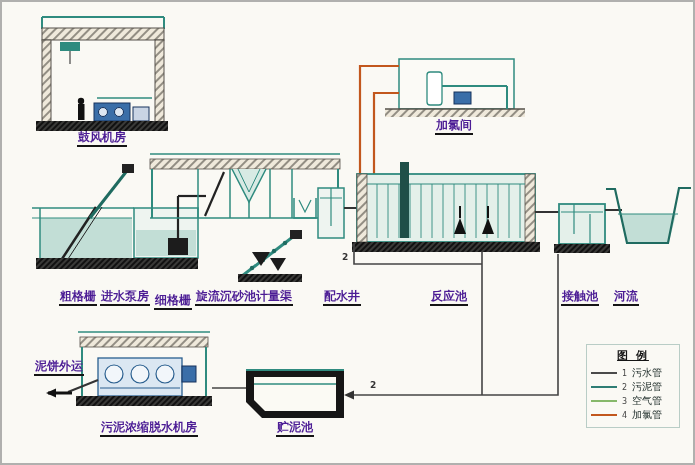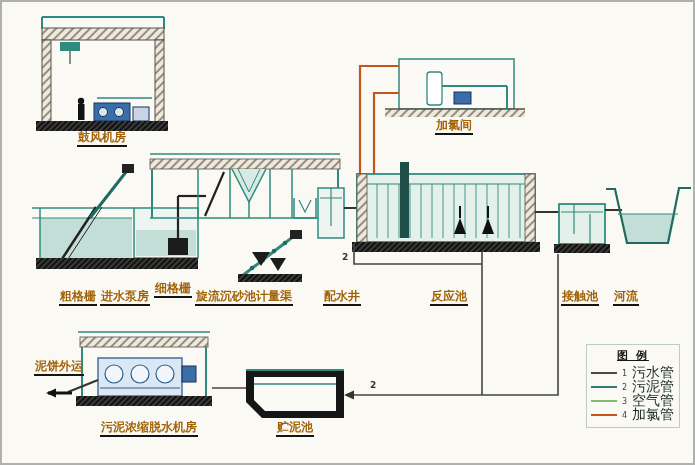--- a/index.html
+++ b/index.html
@@ -1,29 +1,29 @@
 <!DOCTYPE html>
 <html><head>
 <meta charset="utf-8">
 <style>
   html,body{margin:0;padding:0;background:#ffffff;}
   .canvas{position:relative;width:695px;height:465px;background:#faf9f4;border:2px solid #b0b0ae;
           box-sizing:border-box;overflow:hidden;font-family:"DejaVu Sans",sans-serif;}
   svg.draw{position:absolute;left:0;top:0;}
-  .lbl{position:absolute;transform:translateX(-50%);font-size:12px;font-weight:bold;color:#a16207;
+  .lbl{position:absolute;transform:translateX(-50%);font-size:12px;font-weight:bold;color:#4c1d95;
        border-bottom:2px solid #141414;line-height:1.15;white-space:nowrap;padding:0 1px;}
   .tag{position:absolute;font-size:9px;color:#333;font-weight:bold;}
   .legend{position:absolute;left:584px;top:342px;width:94px;border:1px solid #b9cdc6;
           background:rgba(250,249,244,.65);padding:3px 4px 5px;box-sizing:border-box;}
   .legend-title{font-size:11px;font-weight:bold;text-align:center;color:#141414;
                 text-decoration:underline;margin-bottom:3px;letter-spacing:2px;}
   .legend-row{display:flex;align-items:center;gap:4px;height:14px;}
   .legend-line{display:inline-block;width:26px;height:2px;flex:0 0 auto;}
   .legend-num{font-size:8px;color:#444;width:7px;text-align:center;flex:0 0 auto;}
-  .legend-label{font-size:14px;color:#1d2b28;white-space:nowrap;}
+  .legend-label{font-size:10px;color:#1d2b28;white-space:nowrap;}
 </style>
 </head>
 <body>
 
 <div class="canvas">
 
   <svg class="draw" width="695" height="465" viewBox="0 0 695 465">
     <defs>
       <pattern id="hatch" width="6" height="6" patternUnits="userSpaceOnUse" patternTransform="rotate(45)">
         <rect width="6" height="6" fill="#efe9db"></rect>
@@ -218,21 +218,21 @@
       <path d="M252 375 H334 V409 H263 L252 398 Z" fill="#fbfaf4"></path>
       <line x1="244" y1="368" x2="342" y2="368" stroke="#2f8b7f" stroke-width="2"></line>
       <line x1="252" y1="382" x2="334" y2="382" stroke="#2f8b7f" stroke-width="1.3"></line>
     </g>
   </svg>
 
   <span class="lbl" style="left:100px;top:129px;">鼓风机房</span>
   <span class="lbl" style="left:452px;top:117px;">加氯间</span>
   <span class="lbl" style="left:76px;top:288px;">粗格栅</span>
   <span class="lbl" style="left:123px;top:288px;">进水泵房</span>
-  <span class="lbl" style="left:171px;top:280px;">细格栅</span>
+  <span class="lbl" style="left:171px;top:292px;">细格栅</span>
   <span class="lbl" style="left:224px;top:288px;">旋流沉砂池</span>
   <span class="lbl" style="left:272px;top:288px;">计量渠</span>
   <span class="lbl" style="left:316px;top:288px;margin-left:24px;">配水井</span>
   <span class="lbl" style="left:447px;top:288px;">反应池</span>
   <span class="lbl" style="left:578px;top:288px;text-align:center;">接触池</span>
   <span class="lbl" style="left:624px;top:288px;">河流</span>
   <span class="lbl" style="left:57px;top:358px;">泥饼外运</span>
   <span class="lbl" style="left:147px;top:419px;">污泥浓缩脱水机房</span>
   <span class="lbl" style="left:293px;top:419px;">贮泥池</span>
 

